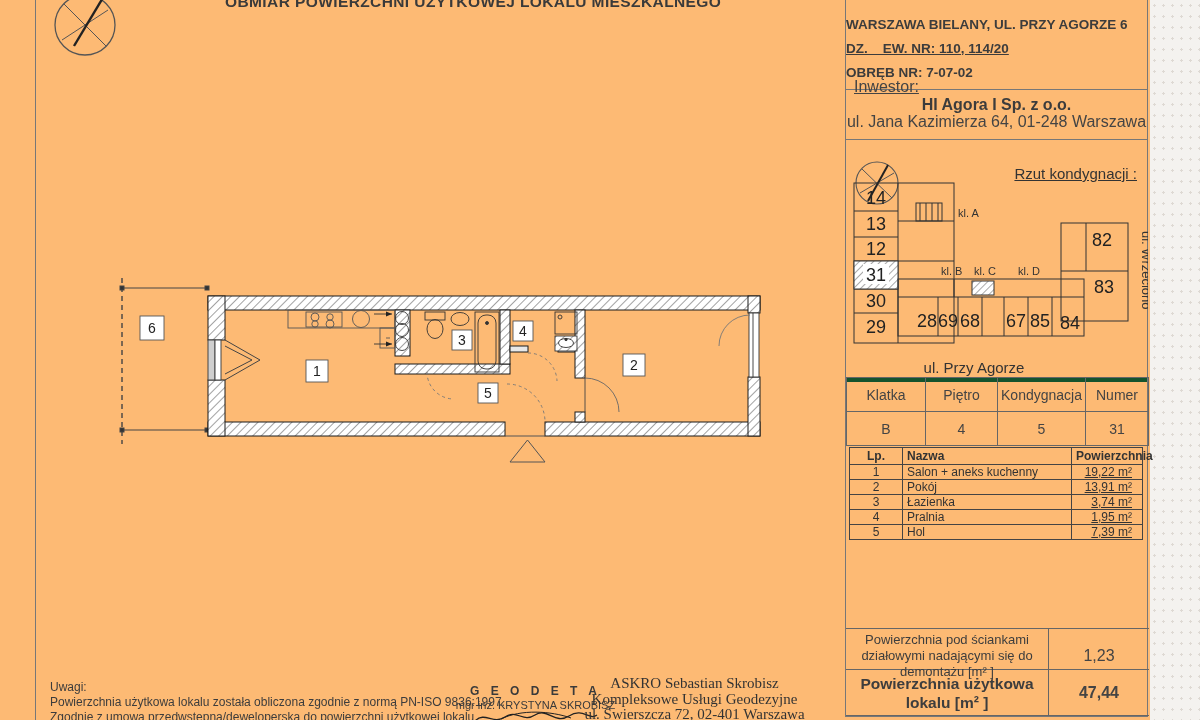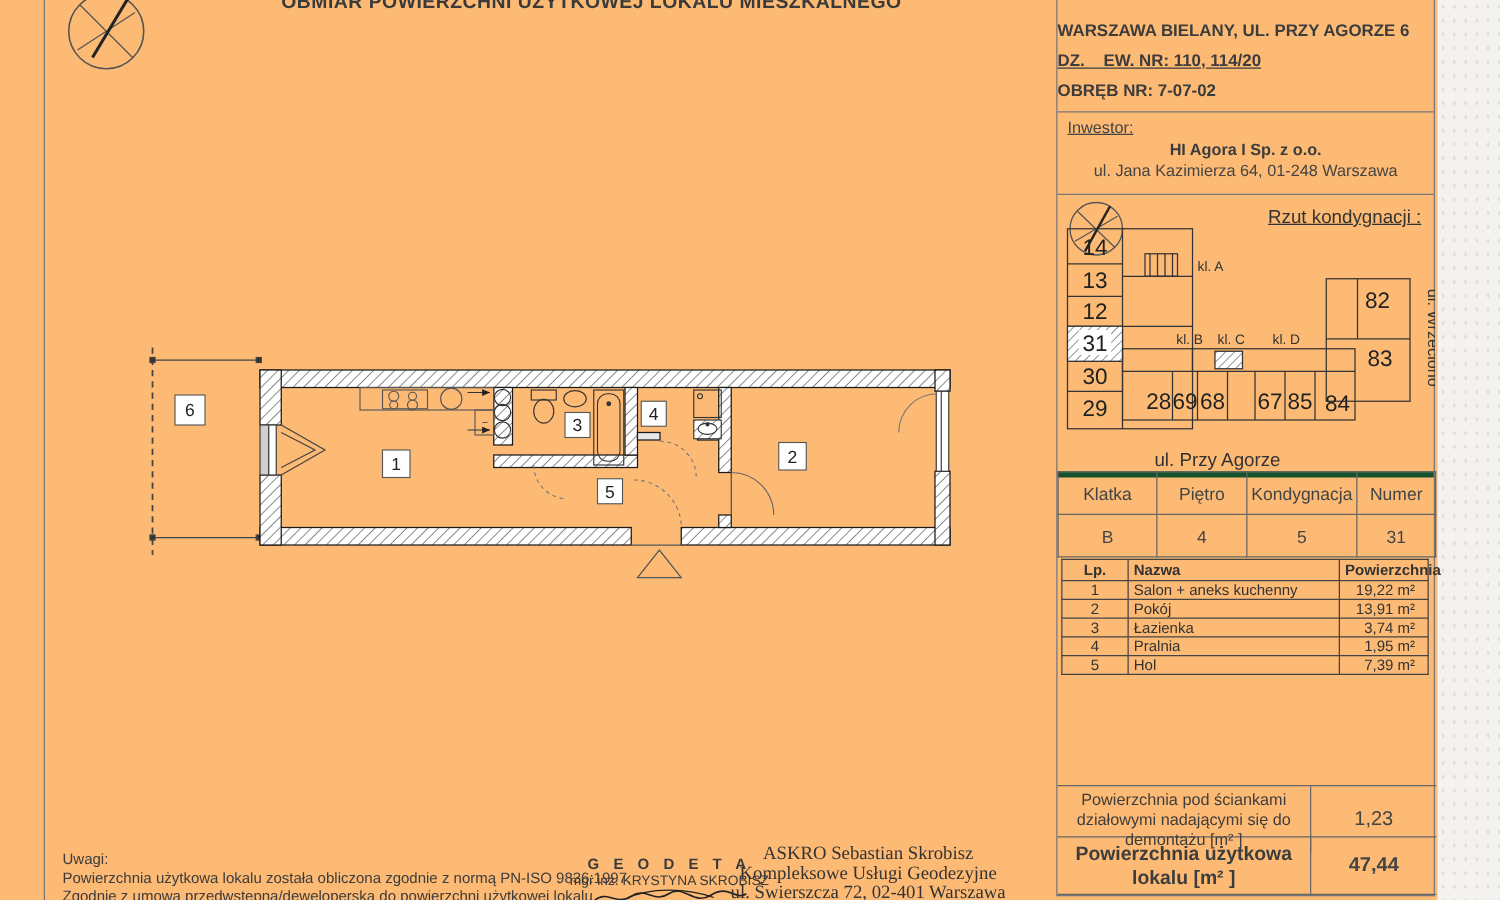--- a/index.html
+++ b/index.html
@@ -10,35 +10,35 @@
         background-image:radial-gradient(#ded9d3 1px,transparent 1.2px);background-size:9px 11px;}
   .doc-title{position:absolute;left:225px;top:-7px;width:470px;text-align:center;
         font-size:15.5px;font-weight:bold;letter-spacing:.4px;color:#3a3a3a;white-space:nowrap;}
   
   .right-panel{position:absolute;left:845px;top:0;width:303px;height:717px;
         border-left:1px solid #777;border-right:1px solid #777;border-bottom:1px solid #777;box-sizing:border-box;}
   .rp-sec{position:absolute;left:0;width:100%;box-sizing:border-box;}
   .sec-header{top:0;height:90px;border-bottom:1px solid #777;padding-top:13px;}
   .sec-header div{font-weight:bold;font-size:13.5px;color:#3c3c3c;line-height:24px;}
   .pre{white-space:pre;text-decoration:underline;}
-  .sec-investor{top:90px;height:66px;border-bottom:1px solid #777;font-size:13px;}
+  .sec-investor{top:74px;height:66px;border-bottom:1px solid #777;font-size:16px;}
   .inv-label{position:absolute;left:8px;top:4px;text-decoration:underline;color:#444;}
   .inv-name{position:absolute;left:0;top:22px;width:100%;text-align:center;font-weight:bold;color:#3c3c3c;}
   .inv-addr{position:absolute;left:0;top:39px;width:100%;text-align:center;color:#444;}
   .sec-overview{top:144px;height:221px;border-bottom:5px solid #14532d;margin-top:17px;}
   .ov-title{position:absolute;right:10px;top:4px;font-size:15px;color:#333;text-decoration:underline;}
   
   .loc-table{position:absolute;left:0;top:377px;width:303px;border-collapse:collapse;table-layout:fixed;}
   .loc-table td{border:1px solid #666;text-align:center;font-size:14px;color:#444;height:31px;}
   
   .rooms-table{position:absolute;left:3px;top:447px;width:294px;border-collapse:collapse;table-layout:fixed;
         font-size:12px;color:#333;}
   .rooms-table td{border:1px solid #444;height:14px;padding:0 4px;}
   .rooms-table .c{text-align:center;}
-  .rooms-table .r{text-align:right;padding-right:10px;}
+  .rooms-table .r{text-align:right;padding-right:10px;text-decoration:underline;}
   .rooms-table .hdr td{font-weight:bold;height:16px;}
   .rooms-table .sum td{font-weight:bold;height:16px;}
   
   .summary{position:absolute;left:0;top:628px;width:303px;border-top:1px solid #666;}
   .sum-row{display:grid;grid-template-columns:202px 1fr;border-bottom:1px solid #666;}
   .sum-label{font-size:13px;color:#3d3d3d;text-align:center;align-self:center;padding:3px 6px;line-height:16px;}
   .sum-label.big{font-size:15.5px;font-weight:bold;line-height:19px;}
   .sum-value{border-left:1px solid #666;display:flex;align-items:center;justify-content:center;
         font-size:16px;color:#444;}
   

